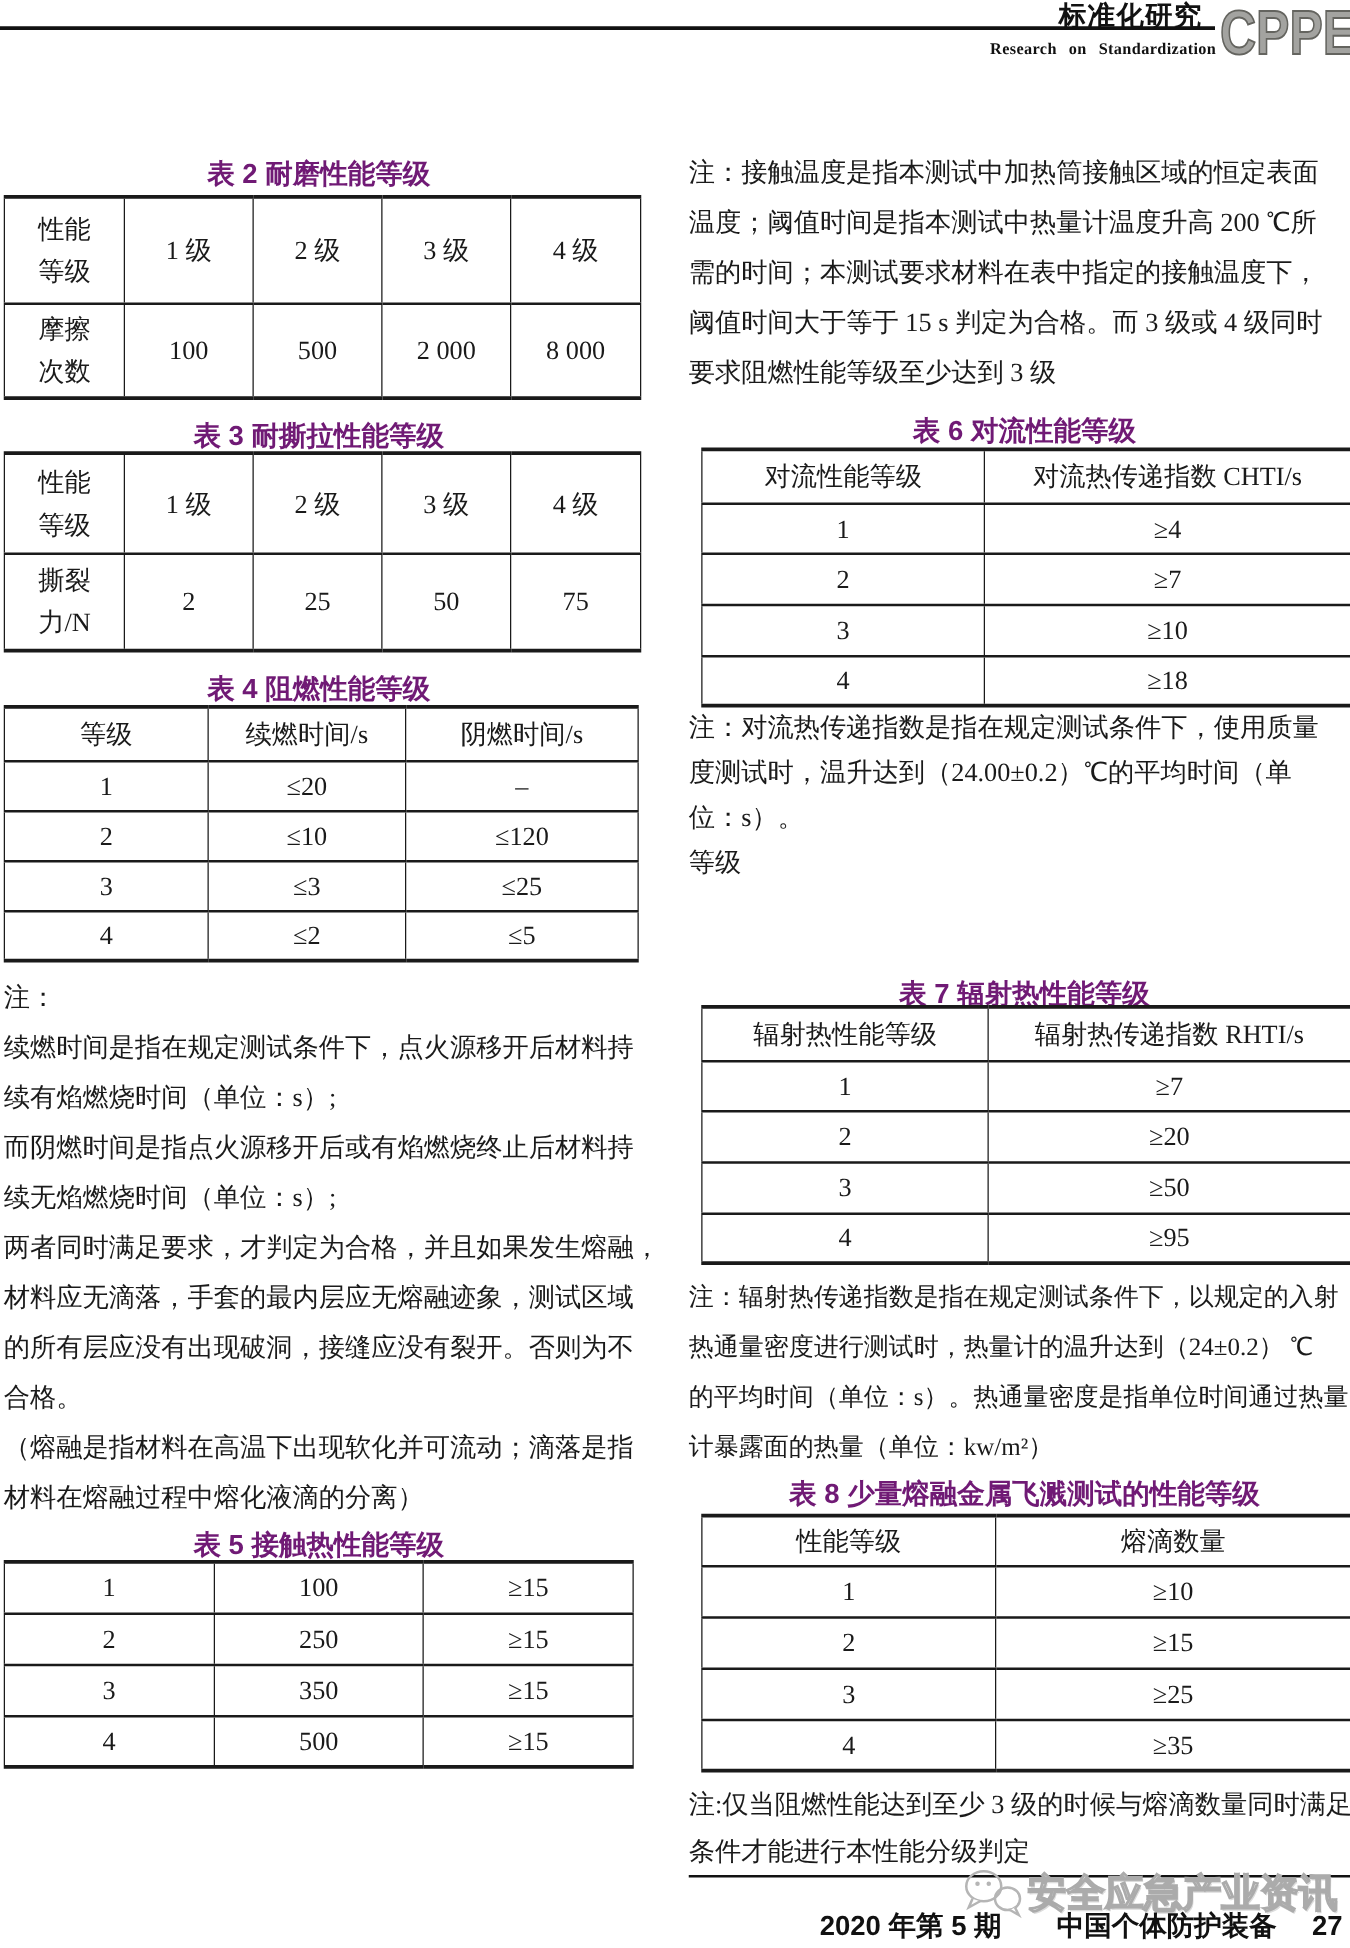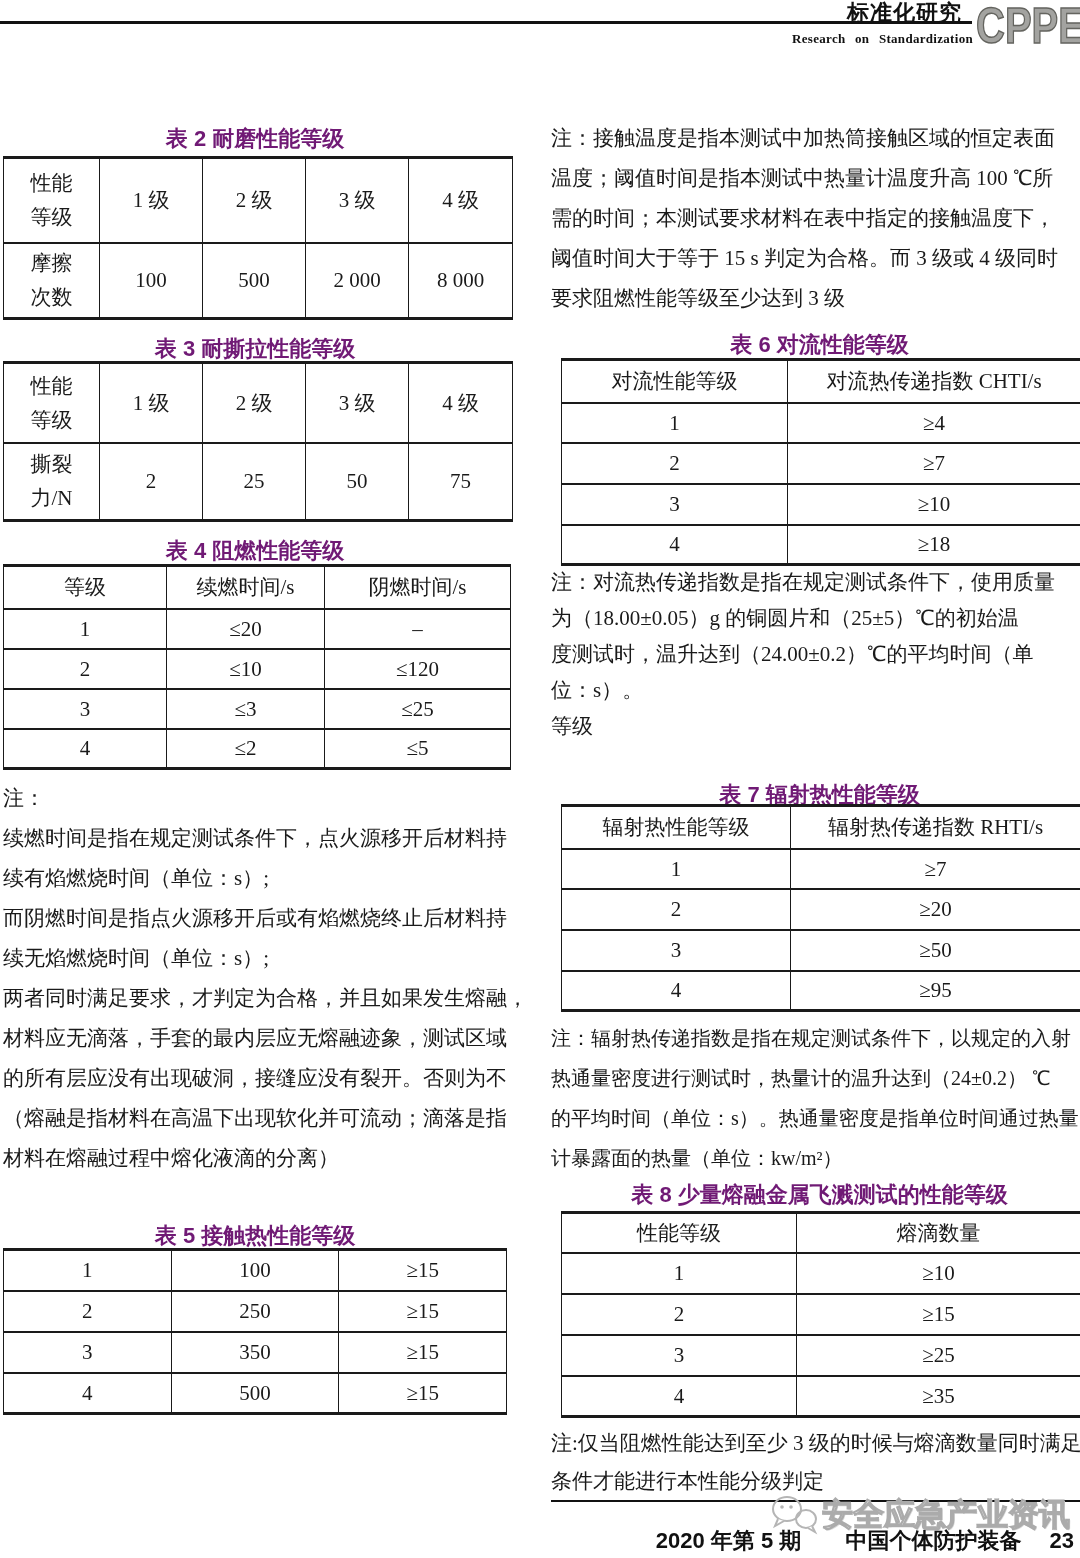--- a/index.html
+++ b/index.html
@@ -134,20 +134,21 @@
 
 <div class="note" style="left:3px;top:778px;width:507px">
     <div class="note-line">注：</div>
     <div class="note-line">续燃时间是指在规定测试条件下，点火源移开后材料持</div>
     <div class="note-line">续有焰燃烧时间（单位：s）;</div>
     <div class="note-line">而阴燃时间是指点火源移开后或有焰燃烧终止后材料持</div>
     <div class="note-line">续无焰燃烧时间（单位：s）;</div>
     <div class="note-line">两者同时满足要求，才判定为合格，并且如果发生熔融，</div>
     <div class="note-line">材料应无滴落，手套的最内层应无熔融迹象，测试区域</div>
     <div class="note-line">的所有层应没有出现破洞，接缝应没有裂开。否则为不</div>
+    <div class="note-line">合格。</div>
     <div class="note-line">（熔融是指材料在高温下出现软化并可流动；滴落是指</div>
     <div class="note-line">材料在熔融过程中熔化液滴的分离）</div>
   </div>
 
 <div class="tbl-title lt" style="top:1221px">表 5  接触热性能等级</div>
 <table class="tbl" style="left:3px;top:1248px;width:504px">
     <tbody>
       <tr style="height: 41px;">
         <td>1</td>
         <td>100</td>
@@ -166,21 +167,21 @@
       <tr style="height: 41px;">
         <td>4</td>
         <td>500</td>
         <td>≥15</td>
       </tr>
     </tbody>
   </table>
 
 <div class="note" style="left:551px;top:118px;width:529px">
     <div class="note-line">注：接触温度是指本测试中加热筒接触区域的恒定表面</div>
-    <div class="note-line">温度；阈值时间是指本测试中热量计温度升高 100 ℃所</div>
+    <div class="note-line">温度；阈值时间是指本测试中热量计温度升高 200 ℃所</div>
     <div class="note-line">需的时间；本测试要求材料在表中指定的接触温度下，</div>
     <div class="note-line">阈值时间大于等于 15 s 判定为合格。而 3 级或 4 级同时</div>
     <div class="note-line">要求阻燃性能等级至少达到 3 级</div>
   </div>
 
 <div class="tbl-title rt" style="top:330px">表 6  对流性能等级</div>
 <table class="tbl" style="left:561px;top:358px;width:517px">
     <tbody>
       <tr style="height: 43px;">
         <td style="width: 225px;">对流性能等级</td>
@@ -200,21 +201,20 @@
       </tr>
       <tr style="height: 40px;">
         <td>4</td>
         <td>≥18</td>
       </tr>
     </tbody>
   </table>
 
 <div class="note lh36" style="left:551px;top:564px;width:529px">
     <div class="note-line">注：对流热传递指数是指在规定测试条件下，使用质量</div>
-    <div class="note-line">为（18.00±0.05）g 的铜圆片和（25±5）℃的初始温</div>
     <div class="note-line">度测试时，温升达到（24.00±0.2）℃的平均时间（单</div>
     <div class="note-line">位：s）。</div>
     <div class="note-line">等级</div>
   </div>
 
 <div class="tbl-title rt" style="top:780px">表 7  辐射热性能等级</div>
 <table class="tbl" style="left:561px;top:804px;width:517px">
     <tbody>
       <tr style="height: 43px;">
         <td style="width: 228px;">辐射热性能等级</td>
@@ -289,14 +289,14 @@
   <g fill="#b5b5b5">
     <circle cx="12" cy="13" r="1.8"></circle>
     <circle cx="21" cy="13" r="1.8"></circle>
   </g>
 </svg>
 <div class="wm-text">安全应急产业资讯</div>
 
 <div class="footer">
   <span>2020 年第 5 期</span>
   <span class="gap1">中国个体防护装备</span>
-  <span class="gap2">23</span>
+  <span class="gap2">27</span>
 </div>
 
 </body></html>

